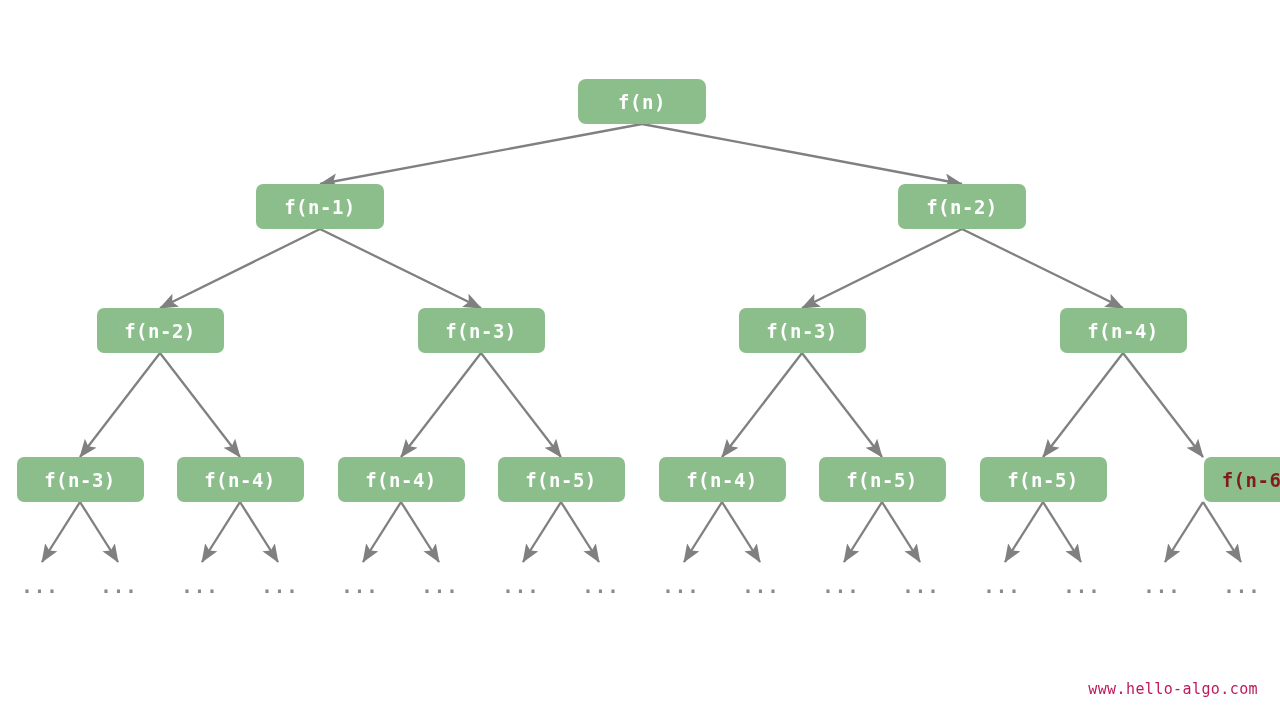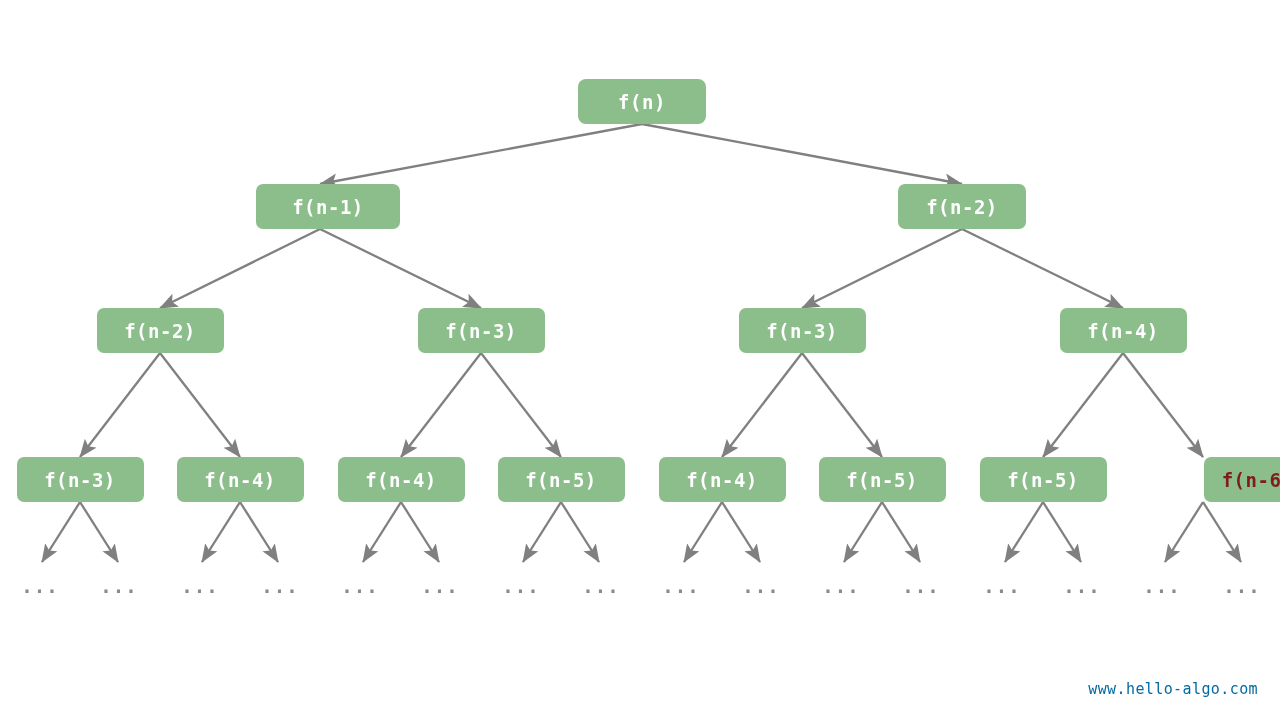--- a/index.html
+++ b/index.html
@@ -105,21 +105,21 @@
         <line x1="882" y1="502" x2="920" y2="562" stroke="#808080" stroke-width="2.3" marker-end="url(#arrowhead)"></line>
         <line x1="1043" y1="502" x2="1005" y2="562" stroke="#808080" stroke-width="2.3" marker-end="url(#arrowhead)"></line>
         <line x1="1043" y1="502" x2="1081" y2="562" stroke="#808080" stroke-width="2.3" marker-end="url(#arrowhead)"></line>
         <line x1="1203" y1="502" x2="1165" y2="562" stroke="#808080" stroke-width="2.3" marker-end="url(#arrowhead)"></line>
         <line x1="1203" y1="502" x2="1241" y2="562" stroke="#808080" stroke-width="2.3" marker-end="url(#arrowhead)"></line>
       </g>
   </svg>
 
   <div id="node-layer">
       <div class="node" style="left: 578px; top: 79px; width: 128px; height: 45px; background: rgb(140, 190, 140); color: rgb(255, 255, 255); border-radius: 8px;">f(n)</div>
-      <div class="node" style="left: 256px; top: 184px; width: 144px; height: 45px; background: rgb(140, 190, 140); color: rgb(255, 255, 255);">f(n-1)</div>
+      <div class="node" style="left: 256px; top: 184px; width: 128px; height: 45px; background: rgb(140, 190, 140); color: rgb(255, 255, 255);">f(n-1)</div>
       <div class="node" style="left: 898px; top: 184px; width: 128px; height: 45px; background: rgb(140, 190, 140); color: rgb(255, 255, 255);">f(n-2)</div>
       <div class="node" style="left: 96.5px; top: 308px; width: 127px; height: 45px; background: rgb(140, 190, 140); color: rgb(255, 255, 255);">f(n-2)</div>
       <div class="node" style="left: 417.5px; top: 308px; width: 127px; height: 45px; background: rgb(140, 190, 140); color: rgb(255, 255, 255);">f(n-3)</div>
       <div class="node" style="left: 738.5px; top: 308px; width: 127px; height: 45px; background: rgb(140, 190, 140); color: rgb(255, 255, 255);">f(n-3)</div>
       <div class="node" style="left: 1059.5px; top: 308px; width: 127px; height: 45px; background: rgb(140, 190, 140); color: rgb(255, 255, 255);">f(n-4)</div>
       <div class="node" style="left: 16.5px; top: 457px; width: 127px; height: 45px; background: rgb(140, 190, 140); color: rgb(255, 255, 255);">f(n-3)</div>
       <div class="node" style="left: 176.5px; top: 457px; width: 127px; height: 45px; background: rgb(140, 190, 140); color: rgb(255, 255, 255);">f(n-4)</div>
       <div class="node" style="left: 337.5px; top: 457px; width: 127px; height: 45px; background: rgb(140, 190, 140); color: rgb(255, 255, 255);">f(n-4)</div>
       <div class="node" style="left: 497.5px; top: 457px; width: 127px; height: 45px; background: rgb(140, 190, 140); color: rgb(255, 255, 255);">f(n-5)</div>
       <div class="node" style="left: 658.5px; top: 457px; width: 127px; height: 45px; background: rgb(140, 190, 140); color: rgb(255, 255, 255);">f(n-4)</div>
@@ -140,15 +140,15 @@
       <div class="ellipsis" style="left: 681px; top: 586px; color: rgb(138, 138, 138);">...</div>
       <div class="ellipsis" style="left: 761px; top: 586px; color: rgb(138, 138, 138);">...</div>
       <div class="ellipsis" style="left: 841px; top: 586px; color: rgb(138, 138, 138);">...</div>
       <div class="ellipsis" style="left: 921px; top: 586px; color: rgb(138, 138, 138);">...</div>
       <div class="ellipsis" style="left: 1002px; top: 586px; color: rgb(138, 138, 138);">...</div>
       <div class="ellipsis" style="left: 1082px; top: 586px; color: rgb(138, 138, 138);">...</div>
       <div class="ellipsis" style="left: 1162px; top: 586px; color: rgb(138, 138, 138);">...</div>
       <div class="ellipsis" style="left: 1242px; top: 586px; color: rgb(138, 138, 138);">...</div>
     </div>
 
-  <div id="watermark" style="color: #0369a1;">www.hello-algo.com</div>
+  <div id="watermark" style="color: #be185d;">www.hello-algo.com</div>
 
 </div>
 
 </body></html>

